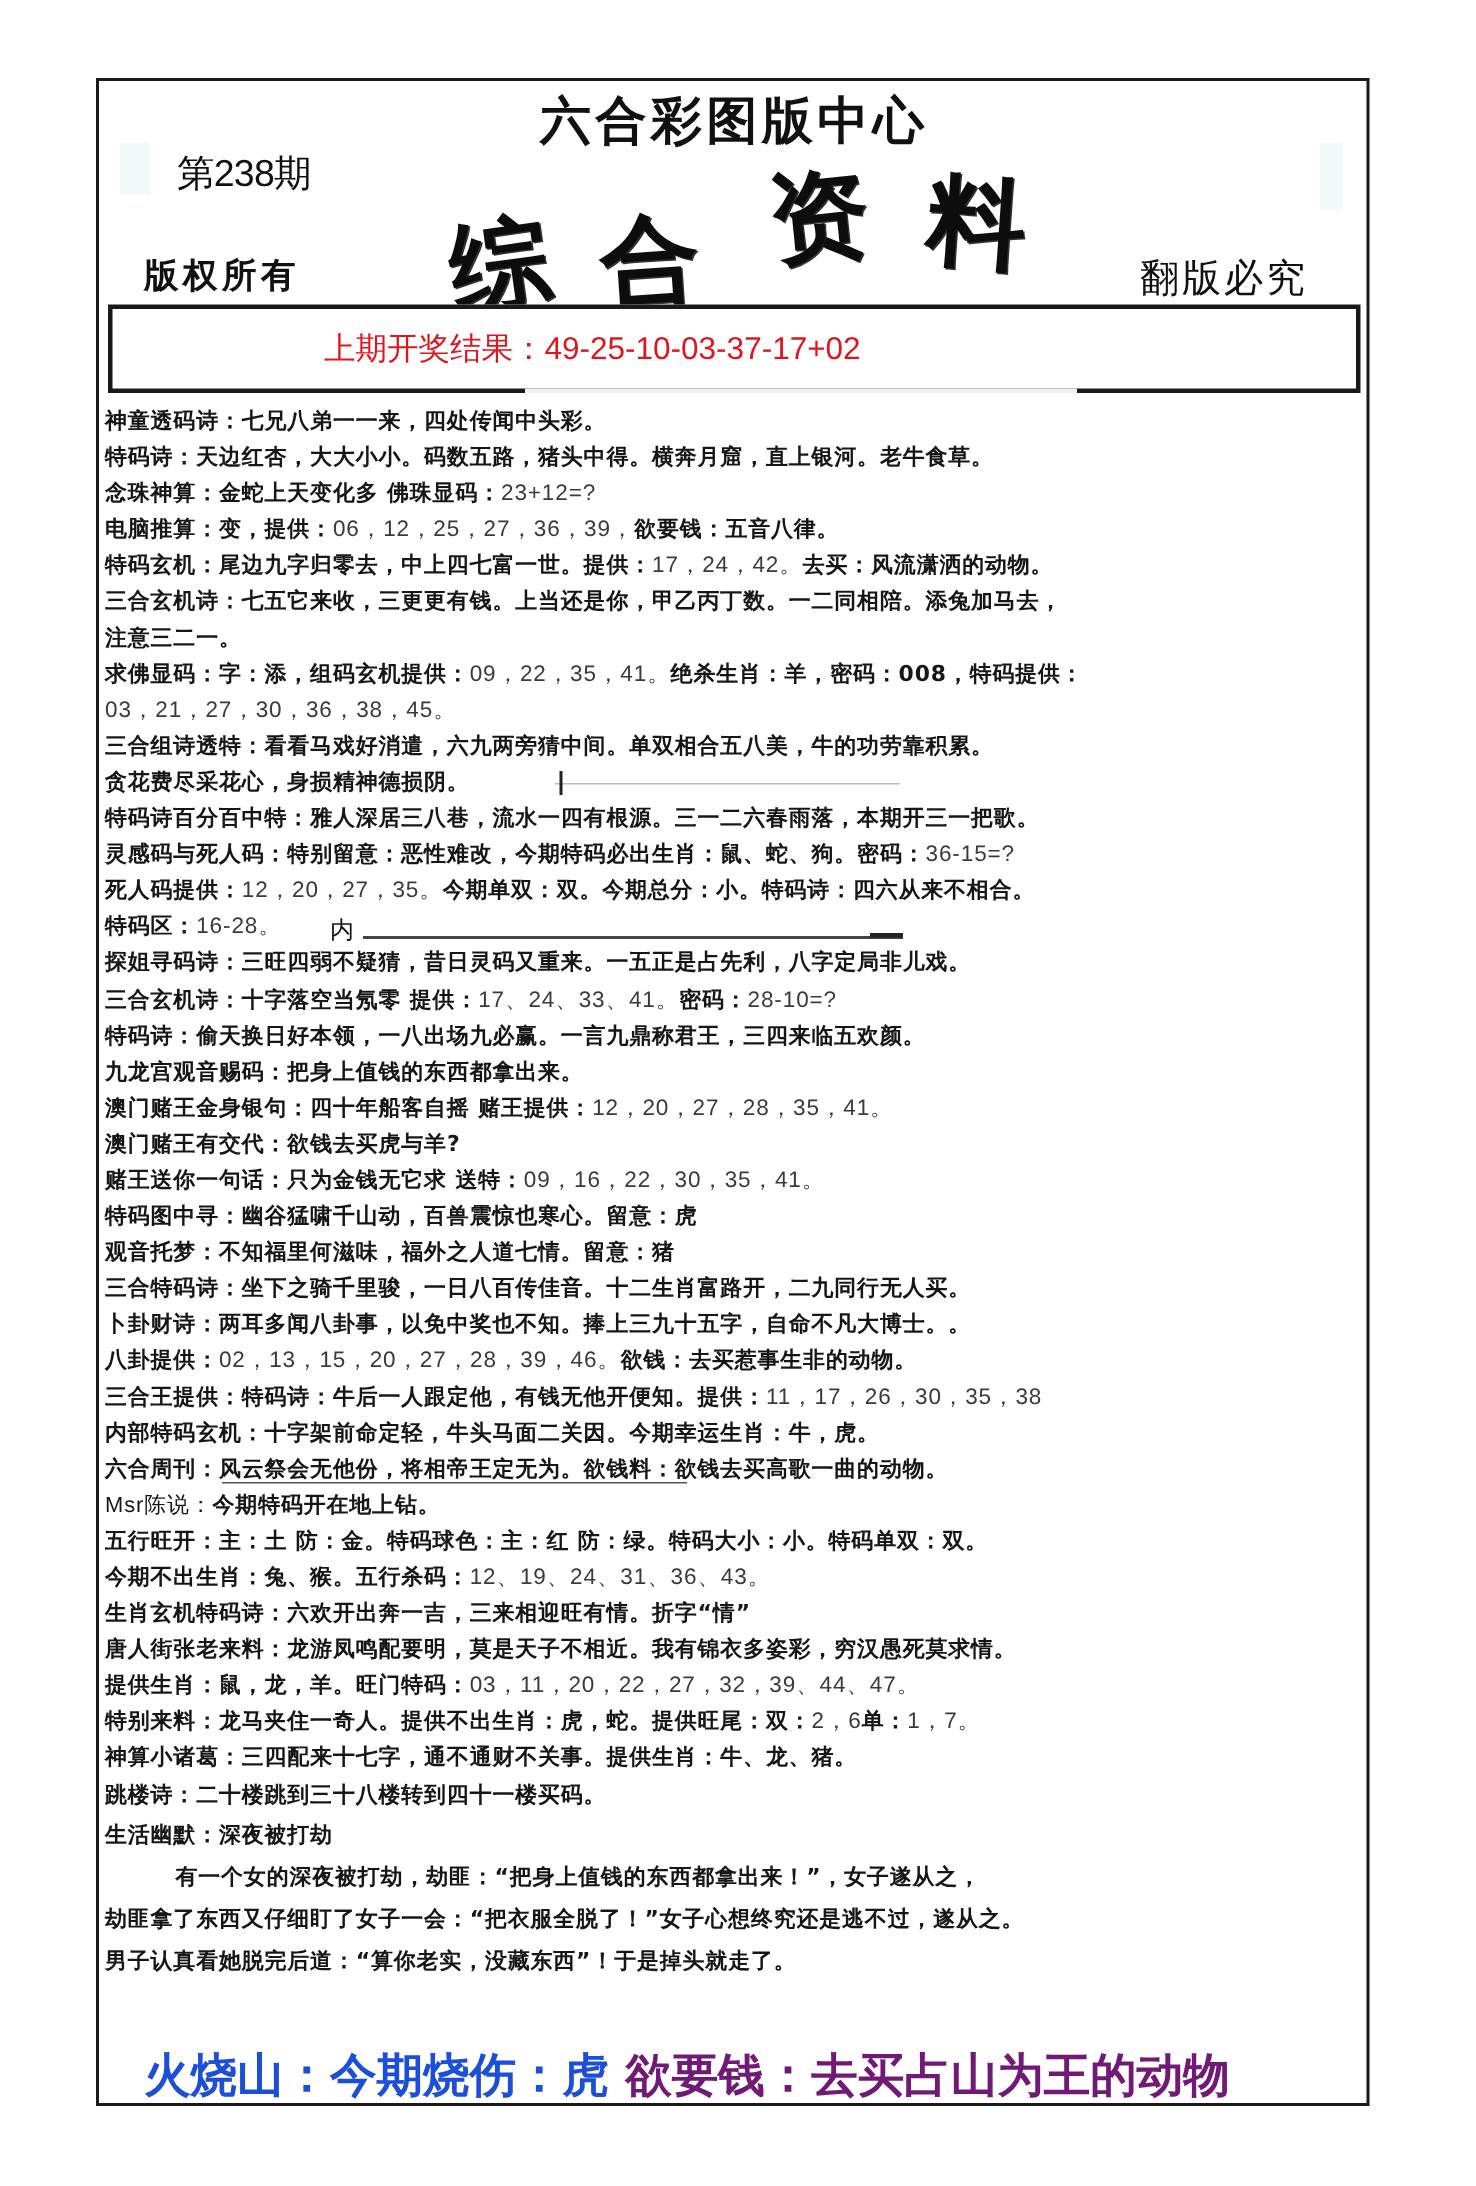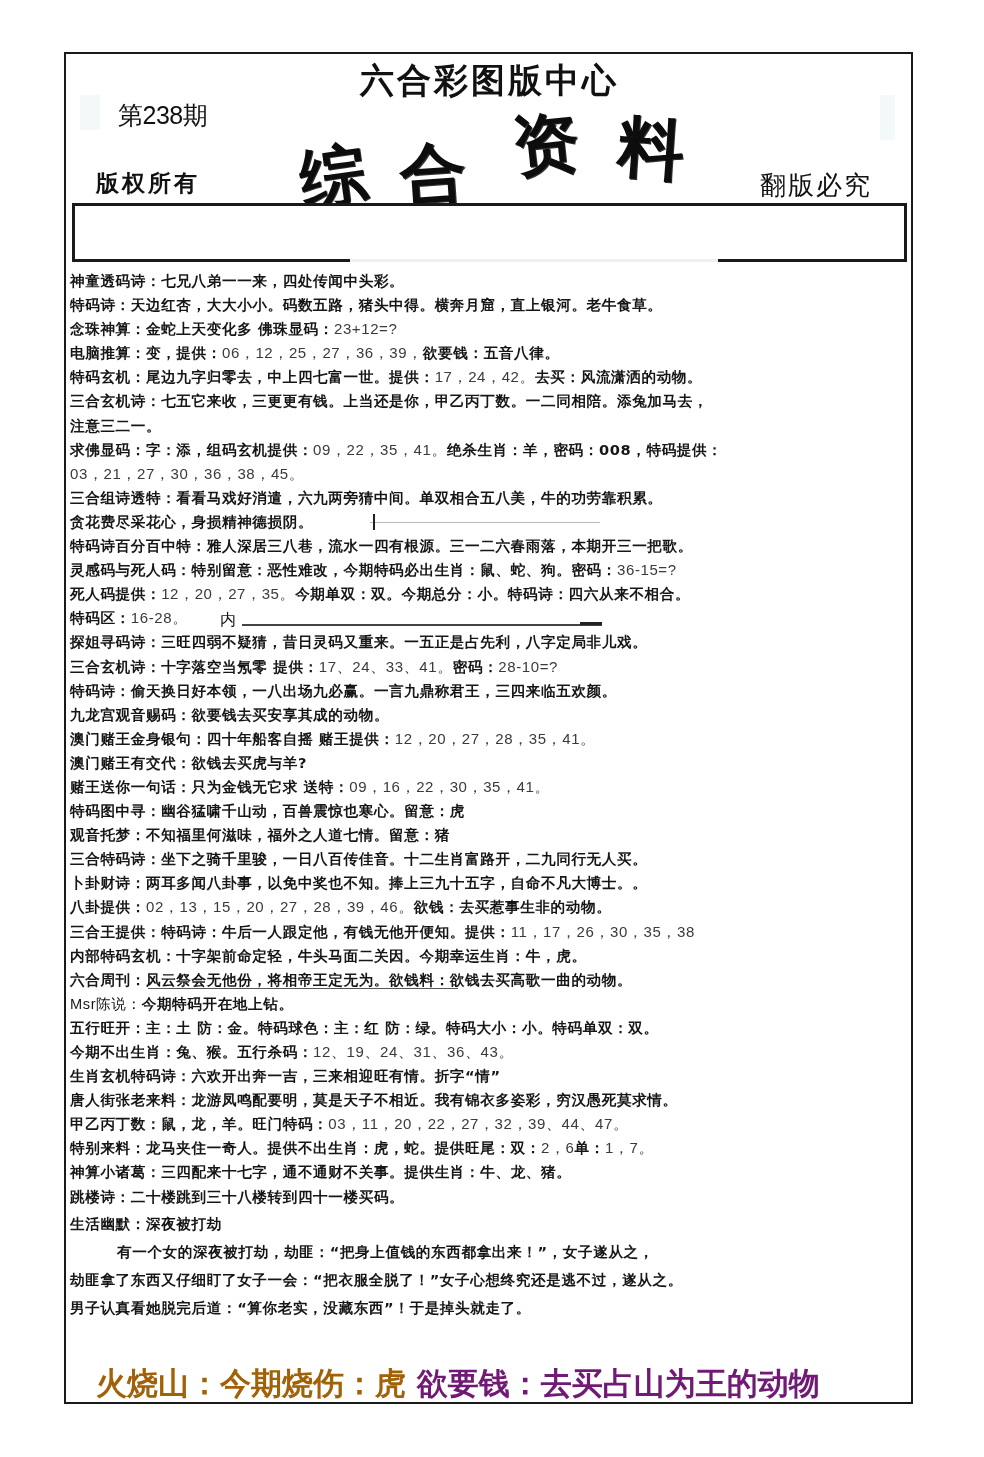--- a/index.html
+++ b/index.html
@@ -151,21 +151,21 @@
     .banner {
       position: absolute;
       left: 96px;
       top: 1363px;
       font-family: "DejaVu Serif", serif;
       font-weight: bold;
       font-size: 31px;
       letter-spacing: 0px;
       white-space: nowrap;
     }
-    .banner .red { color: #a16207; }
+    .banner .red { color: #1d4ed8; }
     .banner .green { color: #701a75; }
   </style>
 </head>
 <body>
 
 <div class="frame"></div>
 
 <div class="side-tint" style="left:80px;top:95px;width:20px;height:35px;"></div>
 <div class="side-tint" style="left:880px;top:95px;width:15px;height:45px;"></div>
 
@@ -174,20 +174,23 @@
 
 <div class="big-char" style="left:300px;top:132px;transform:rotate(-8deg);">综</div>
 <div class="big-char" style="left:400px;top:130px;transform:rotate(-4deg);">合</div>
 <div class="big-char" style="left:513px;top:100px;transform:rotate(-6deg);">资</div>
 <div class="big-char" style="left:618px;top:104px;transform:rotate(4deg);">料</div>
 
 <div class="copyright-left">版权所有</div>
 <div class="copyright-right">翻版必究</div>
 
 <div class="result-box">
+  <div class="result-text">
+    <span>上期开奖结果：</span><span>49-25-10-03-37-17+02</span>
+  </div>
   <div class="result-gap"></div>
 </div>
 
 <div class="content">
   <div class="line"><span class="lbl">神童透码诗：</span><span>七兄八弟一一来，四处传闻中头彩。</span></div>
   <div class="line"><span class="lbl">特码诗：</span><span>天边红杏，大大小小。码数五路，猪头中得。横奔月窟，直上银河。老牛食草。</span></div>
   <div class="line"><span class="lbl">念珠神算：</span><span>金蛇上天变化多 佛珠显码：</span><span class="num">23+12=?</span></div>
   <div class="line"><span class="lbl">电脑推算：</span><span>变，提供：</span><span class="num">06，12，25，27，36，39，</span><span>欲要钱：五音八律。</span></div>
   <div class="line"><span class="lbl">特码玄机：</span><span>尾边九字归零去，中上四七富一世。提供：</span><span class="num">17，24，42。</span><span>去买：风流潇洒的动物。</span></div>
   <div class="line"><span class="lbl">三合玄机诗：</span><span>七五它来收，三更更有钱。上当还是你，甲乙丙丁数。一二同相陪。添兔加马去，</span></div>
@@ -205,41 +208,41 @@
   <div class="line"><span class="lbl">死人码提供：</span><span class="num">12，20，27，35。</span><span>今期单双：双。今期总分：小。特码诗：四六从来不相合。</span></div>
   <div class="line">
     <span class="lbl">特码区：</span><span class="num">16-28。</span>
     <span class="inner-overlay" style="left:150px;">内</span>
     <span class="garble" style="left:172px;top:18px;width:360px;height:2px;background:#444;"></span>
     <span class="garble" style="left:510px;top:16px;width:22px;height:3px;"></span>
   </div>
   <div class="line"><span class="lbl">探姐寻码诗：</span><span>三旺四弱不疑猜，昔日灵码又重来。一五正是占先利，八字定局非儿戏。</span></div>
   <div class="line"><span class="lbl">三合玄机诗：</span><span>十字落空当氖零 提供：</span><span class="num">17、24、33、41。</span><span>密码：</span><span class="num">28-10=?</span></div>
   <div class="line"><span class="lbl">特码诗：</span><span>偷天换日好本领，一八出场九必赢。一言九鼎称君王，三四来临五欢颜。</span></div>
-  <div class="line"><span class="lbl">九龙宫观音赐码：</span><span>欲要钱去买安享其成的动物。</span></div>
+  <div class="line"><span class="lbl">九龙宫观音赐码：</span><span>把身上值钱的东西都拿出来。</span></div>
   <div class="line"><span class="lbl">澳门赌王金身银句：</span><span>四十年船客自摇 赌王提供：</span><span class="num">12，20，27，28，35，41。</span></div>
   <div class="line"><span class="lbl">澳门赌王有交代：</span><span>欲钱去买虎与羊?</span></div>
   <div class="line"><span class="lbl">赌王送你一句话：</span><span>只为金钱无它求 送特：</span><span class="num">09，16，22，30，35，41。</span></div>
   <div class="line"><span class="lbl">特码图中寻：</span><span>幽谷猛啸千山动，百兽震惊也寒心。留意：虎</span></div>
   <div class="line"><span class="lbl">观音托梦：</span><span>不知福里何滋味，福外之人道七情。留意：猪</span></div>
   <div class="line"><span class="lbl">三合特码诗：</span><span>坐下之骑千里骏，一日八百传佳音。十二生肖富路开，二九同行无人买。</span></div>
   <div class="line"><span class="lbl">卜卦财诗：</span><span>两耳多闻八卦事，以免中奖也不知。捧上三九十五字，自命不凡大博士。。</span></div>
   <div class="line"><span class="lbl">八卦提供：</span><span class="num">02，13，15，20，27，28，39，46。</span><span>欲钱：去买惹事生非的动物。</span></div>
   <div class="line"><span class="lbl">三合王提供：</span><span>特码诗：牛后一人跟定他，有钱无他开便知。提供：</span><span class="num">11，17，26，30，35，38</span></div>
   <div class="line"><span class="lbl">内部特码玄机：</span><span>十字架前命定轻，牛头马面二关因。今期幸运生肖：牛，虎。</span></div>
   <div class="line">
     <span class="lbl">六合周刊：</span><span>风云祭会无他份，将相帝王定无为。欲钱料：欲钱去买高歌一曲的动物。</span>
     <span class="garble" style="left:78px;top:20px;width:310px;height:1px;background:#555;"></span>
   </div>
   <div class="line"><span class="lbl" style="font-family:'Liberation Sans',sans-serif;font-weight:normal;">Msr陈说：</span><span>今期特码开在地上钻。</span></div>
   <div class="line"><span class="lbl">五行旺开：</span><span>主：土 防：金。特码球色：主：红 防：绿。特码大小：小。特码单双：双。</span></div>
   <div class="line"><span class="lbl">今期不出生肖：</span><span>兔、猴。五行杀码：</span><span class="num">12、19、24、31、36、43。</span></div>
   <div class="line"><span class="lbl">生肖玄机特码诗：</span><span>六欢开出奔一吉，三来相迎旺有情。折字“情”</span></div>
   <div class="line"><span class="lbl">唐人街张老来料：</span><span>龙游凤鸣配要明，莫是天子不相近。我有锦衣多姿彩，穷汉愚死莫求情。</span></div>
-  <div class="line"><span class="lbl">甲乙丙丁数：</span><span>鼠，龙，羊。旺门特码：</span><span class="num">03，11，20，22，27，32，39、44、47。</span></div>
+  <div class="line"><span class="lbl">提供生肖：</span><span>鼠，龙，羊。旺门特码：</span><span class="num">03，11，20，22，27，32，39、44、47。</span></div>
   <div class="line"><span class="lbl">特别来料：</span><span>龙马夹住一奇人。提供不出生肖：虎，蛇。提供旺尾：双：</span><span class="num">2，6</span><span>单：</span><span class="num">1，7。</span></div>
   <div class="line"><span class="lbl">神算小诸葛：</span><span>三四配来十七字，通不通财不关事。提供生肖：牛、龙、猪。</span></div>
   <div class="line"><span class="lbl">跳楼诗：</span><span>二十楼跳到三十八楼转到四十一楼买码。</span></div>
 
   <div class="line" style="margin-top:3px;"><span class="lbl">生活幽默：</span><span>深夜被打劫</span></div>
   <div class="line story-indent" style="margin-top:4px;">有一个女的深夜被打劫，劫匪：“把身上值钱的东西都拿出来！”，女子遂从之，</div>
   <div class="line" style="margin-top:4px;">劫匪拿了东西又仔细盯了女子一会：“把衣服全脱了！”女子心想终究还是逃不过，遂从之。</div>
   <div class="line" style="margin-top:4px;">男子认真看她脱完后道：“算你老实，没藏东西”！于是掉头就走了。</div>
 </div>
 

